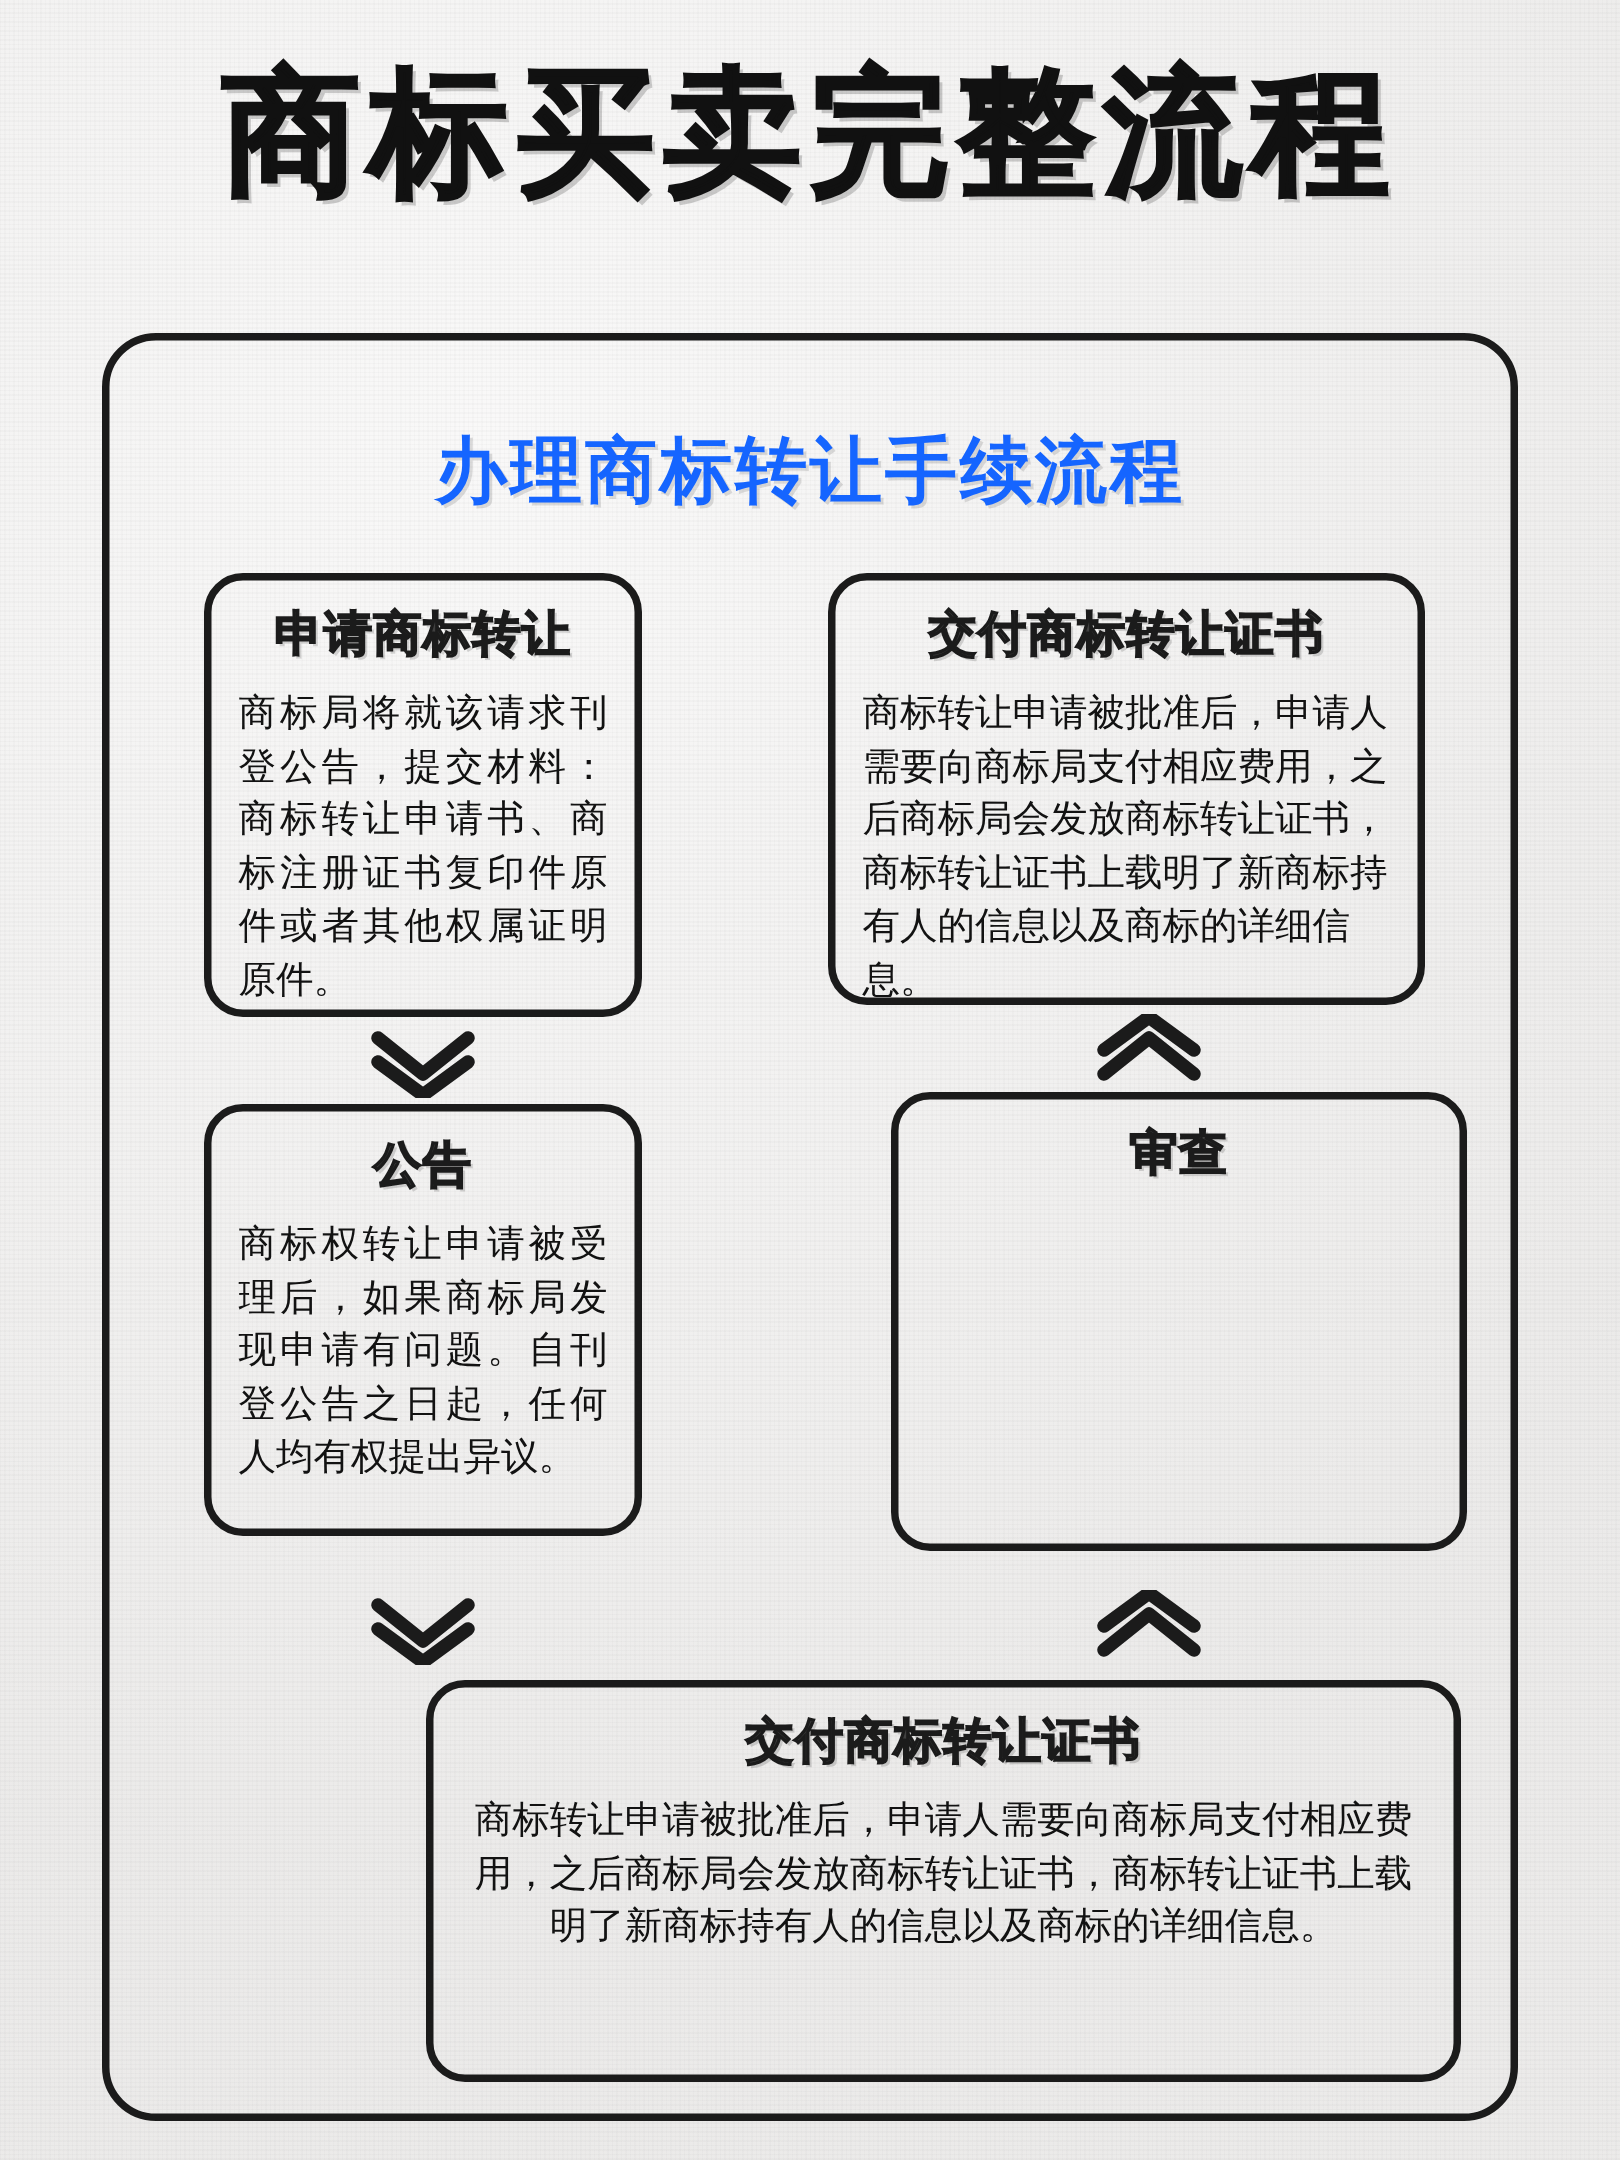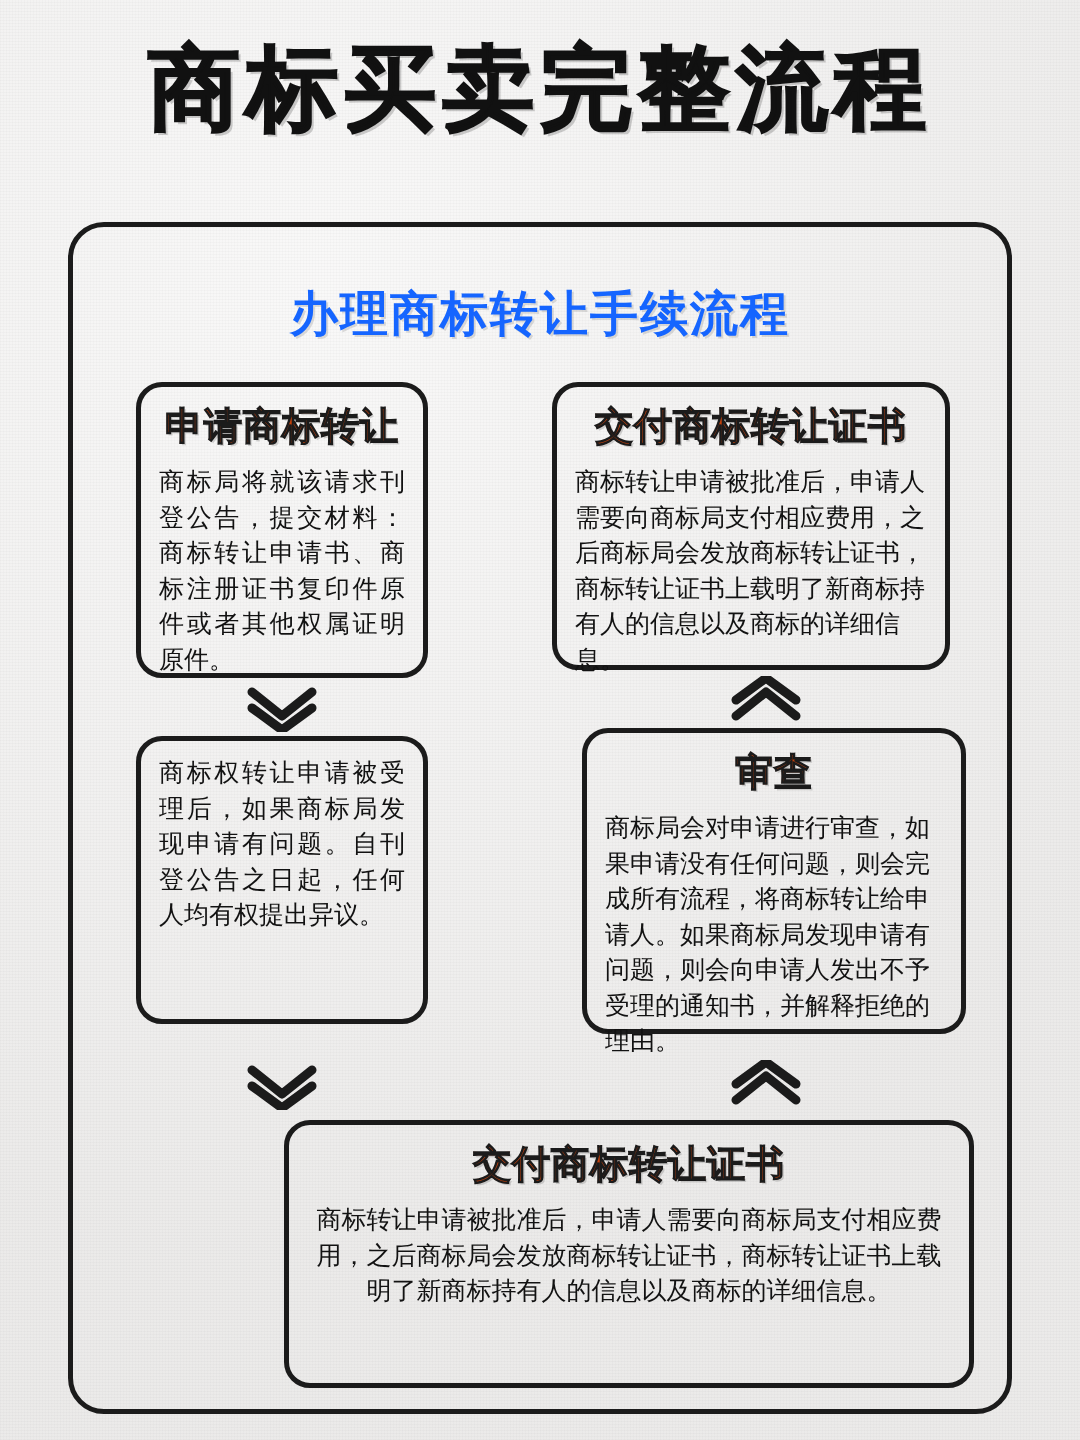--- a/index.html
+++ b/index.html
@@ -79,41 +79,41 @@
   .card {
     position: absolute;
     border: 5px solid #1b1b1b;
     border-radius: 26px;
     box-sizing: border-box;
     background: transparent;
     padding: 14px 18px 16px 18px;
   }
   .card-title {
     text-align: center;
-    font-size: 38px;
+    font-size: 32px;
     font-weight: bold;
-    color: #c2410c;
+    color: #404040;
     -webkit-text-stroke: 1.2px #1b1b1b;
     font-family: "DejaVu Sans", "Liberation Sans", sans-serif;
     letter-spacing: 1px;
     margin-bottom: 12px;
     text-shadow: 2px 2px 0 rgba(0,0,0,0.15);
   }
   .card-body {
     font-size: 25px;
     line-height: 1.42;
     color: #121212;
     text-align: justify;
     font-family: "DejaVu Sans", "Liberation Sans", sans-serif;
   }
 
   #card-apply   { left: 136px; top: 382px;  width: 292px; height: 296px; }
   #card-notice  { left: 136px; top: 736px;  width: 292px; height: 288px; }
   #card-deliver-bottom { left: 284px; top: 1120px; width: 690px; height: 268px; }
-  #card-review  { left: 582px; top: 728px;  width: 384px; height: 306px; }
+  #card-review  { left: 594px; top: 728px;  width: 384px; height: 306px; }
   #card-deliver-top { left: 552px; top: 382px; width: 398px; height: 288px; }
 
   #card-deliver-bottom .card-body,
   #card-review .card-body,
   #card-deliver-top .card-body { text-align: left; }
   #card-deliver-bottom .card-body { text-align: center; font-size: 25px; }
 
   
   .chev {
     position: absolute;
@@ -139,31 +139,31 @@
   <div class="frame"></div>
 
   <div class="section-title">办理商标转让手续流程</div>
 
   <div class="card" id="card-apply">
     <div class="card-title">申请商标转让</div>
     <div class="card-body">商标局将就该请求刊登公告，提交材料：商标转让申请书、商标注册证书复印件原件或者其他权属证明原件。</div>
   </div>
 
   <div class="card" id="card-notice">
+    <div class="card-title">公告</div>
     <div class="card-body">商标权转让申请被受理后，如果商标局发现申请有问题。自刊登公告之日起，任何人均有权提出异议。</div>
   </div>
 
   <div class="card" id="card-deliver-bottom">
     <div class="card-title">交付商标转让证书</div>
     <div class="card-body">商标转让申请被批准后，申请人需要向商标局支付相应费用，之后商标局会发放商标转让证书，商标转让证书上载明了新商标持有人的信息以及商标的详细信息。</div>
   </div>
 
   <div class="card" id="card-review">
     <div class="card-title">审查</div>
-    <div class="card-body">商标局会对申请进行审查，如果申请没有任何问题，则会完成所有流程，将商标转让给申请人。如果商标局发现申请有问题，则会向申请人发出不予受理的通知书，并解释拒绝的理由。</div>
   </div>
 
   <div class="card" id="card-deliver-top">
     <div class="card-title">交付商标转让证书</div>
     <div class="card-body">商标转让申请被批准后，申请人需要向商标局支付相应费用，之后商标局会发放商标转让证书，商标转让证书上载明了新商标持有人的信息以及商标的详细信息。</div>
   </div>
 
   <div class="chev" id="arrow-apply-to-notice">
     <svg width="72" height="48" viewBox="0 0 72 48">
       <polyline points="6,8 36,32 66,8" fill="none" stroke="#1b1b1b" stroke-width="9" stroke-linecap="round" stroke-linejoin="round"></polyline>

